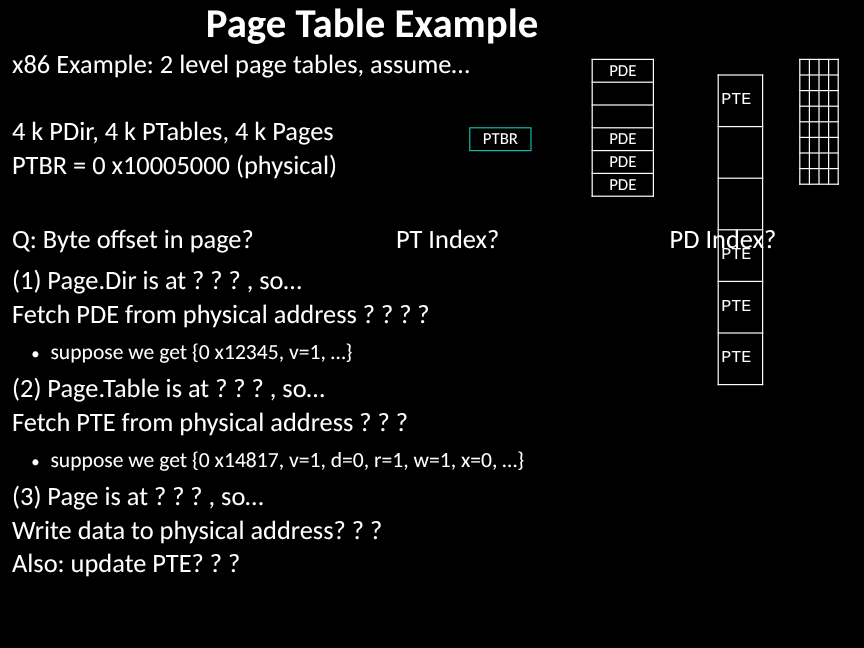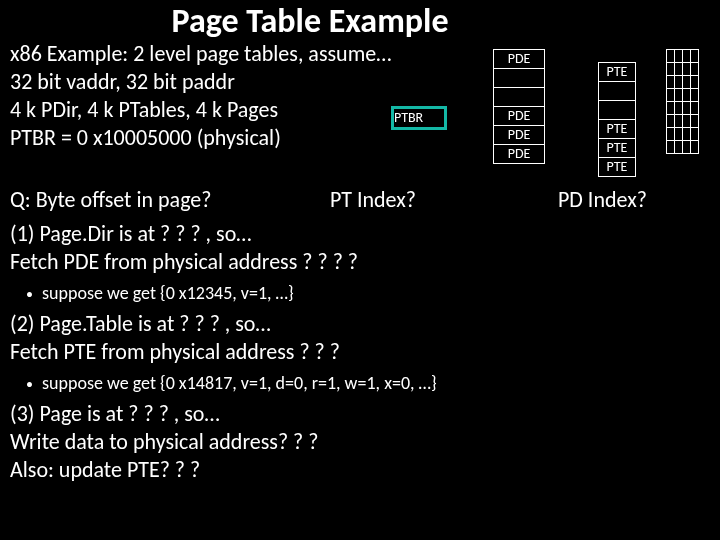--- a/index.html
+++ b/index.html
@@ -77,22 +77,23 @@
   .l11 { top: 400px; }
   .l12 { top: 428px; }
   .l13 { top: 456px; }
 
   .ptbr-box {
     position: absolute;
     left: 391px;
     top: 106px;
     width: 50px;
     height: 18px;
-    border: 3px solid #14b8a6;
-    font-size: 14px;
+    border: 1px solid #14b8a6;
+    font-size: 14px;
+    text-align: center;
     line-height: 18px;
   }
 
   .pde-table {
     position: absolute;
     left: 493px;
     top: 49px;
     width: 52px;
     border-collapse: collapse;
     font-size: 14px;
@@ -109,23 +110,24 @@
     position: absolute;
     left: 598px;
     top: 62px;
     width: 38px;
     border-collapse: collapse;
     font-size: 14px;
   }
   .pte-table td {
     border: 1px solid #fff;
     height: 18px;
-    text-align: center;
-    padding: 0 2px;
+    text-align: left;
+    padding: 12px 2px;
     line-height: 18px;
+    font-family: Liberation Mono, monospace;
   }
 
   .grid-table {
     position: absolute;
     left: 666px;
     top: 49px;
     border-collapse: collapse;
   }
   .grid-table td {
     border: 1px solid #fff;
@@ -135,21 +137,20 @@
   }
 </style>
 </head>
 <body>
 
 <div class="slide">
 
   <div class="title">Page Table Example</div>
 
   <div class="body-text l1">x86 Example: 2 level page tables, assume…</div>
-  <div class="body-text l2">32 bit vaddr, 32 bit paddr</div>
   <div class="body-text l3">4 k PDir, 4 k PTables, 4 k Pages</div>
   <div class="body-text l4">PTBR = 0 x10005000 (physical)</div>
 
   <div class="q-line">Q: Byte offset in page?</div>
   <div class="q-pt">PT Index?</div>
   <div class="q-pd">PD Index?</div>
 
   <div class="body-text l7">(1) Page.Dir is at ? ? ? , so…</div>
   <div class="body-text l8">Fetch PDE from physical address ? ? ? ?</div>
 

